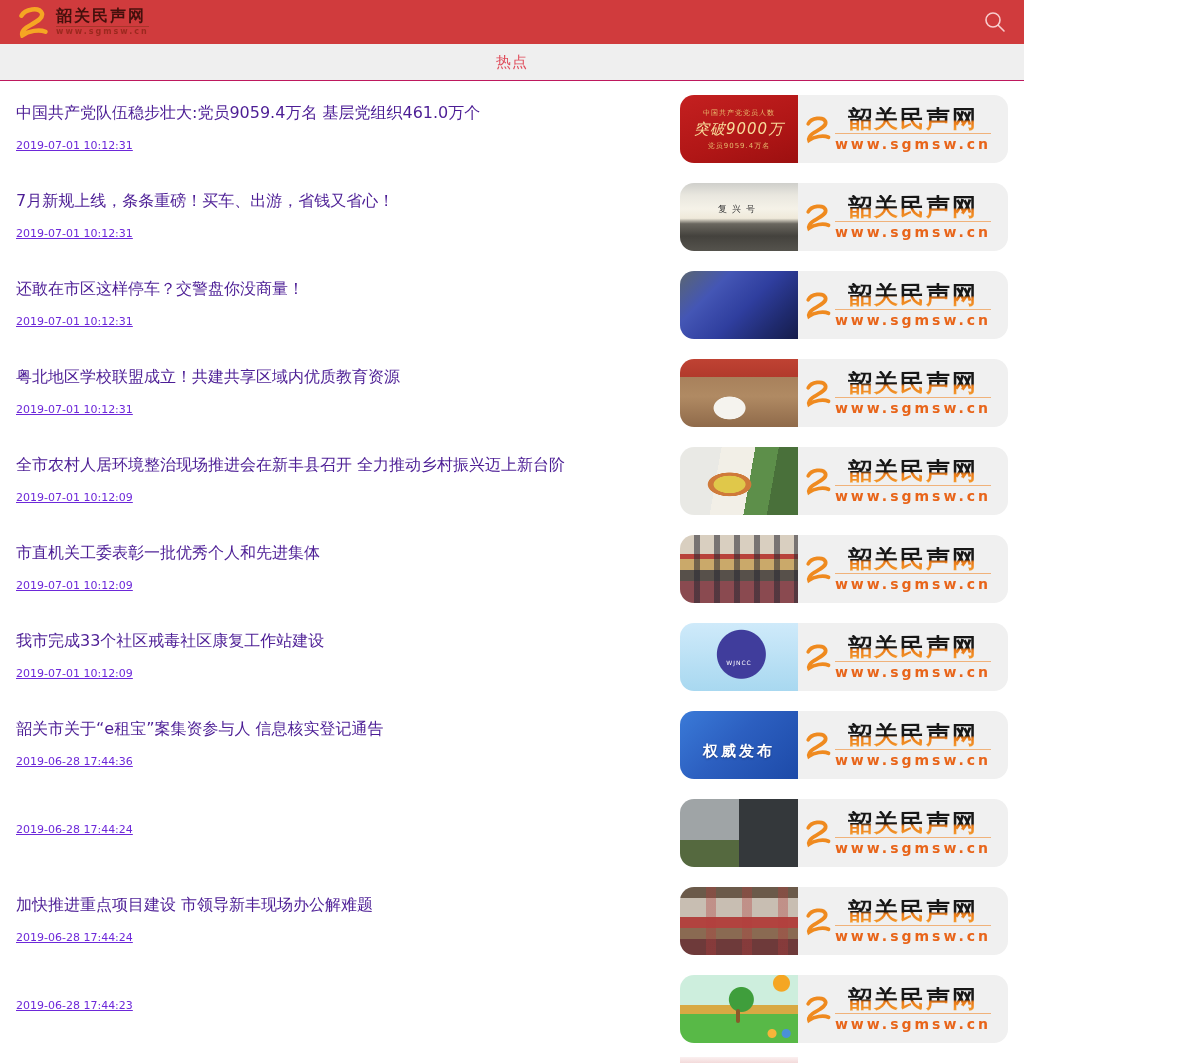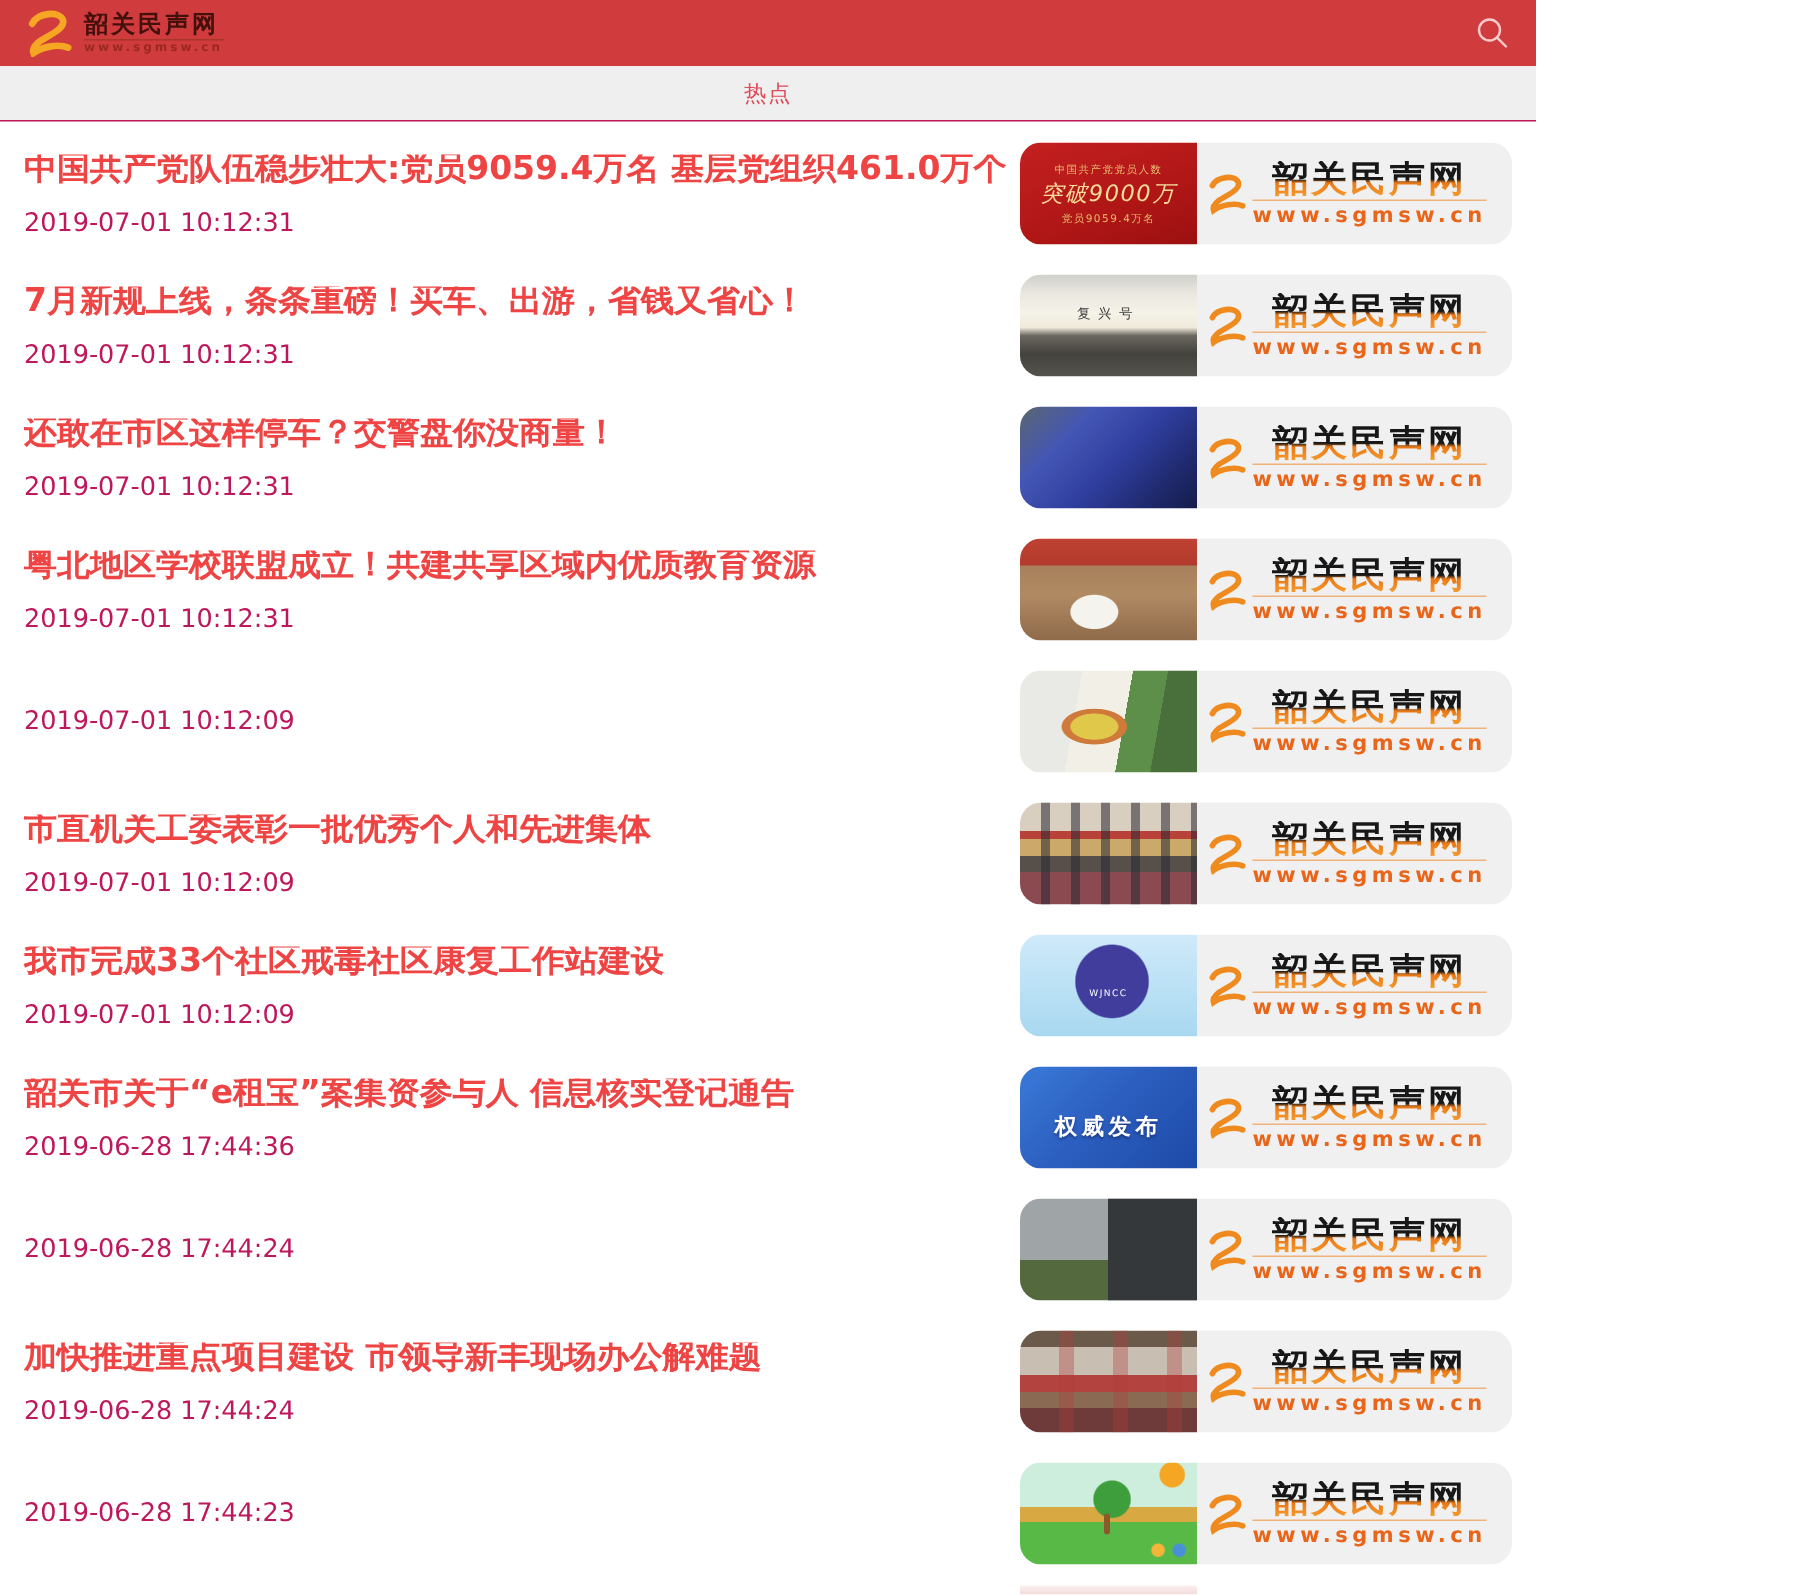--- a/index.html
+++ b/index.html
@@ -19,23 +19,23 @@
 
   
   .tabbar { height:37px; background:#efefef; border-bottom:1px solid #be185d;
             display:flex; align-items:center; justify-content:center; }
   .tab-active { font-size:15px; color:#df4b5a; letter-spacing:1px; }
 
   
   .news-list { margin-top:8px; }
   .news-row { height:88px; display:flex; padding-left:16px; }
   .news-text { flex:1; padding-top:14px; min-width:0; }
-  .news-title { font-size:22px; font-weight:700; color:#ef4444; line-height:20px;
+  .news-title { font-size:16px; font-weight:400; color:#4c1d95; line-height:20px;
                 white-space:nowrap; overflow:hidden; }
-  .news-date { display:block; font-size:17px; color:#be185d; margin-top:16px; }
+  .news-date { display:block; font-size:11px; color:#6d28d9; margin-top:16px;text-decoration:underline; }
   .news-thumb { flex:none; width:328px; height:68px; margin:6px 16px 0 0; display:flex; overflow:hidden;border-radius:14px; }
 
   .thumb-photo { position:relative; width:118px; height:68px; flex:none; overflow:hidden;
                  display:flex; flex-direction:column; align-items:center; justify-content:center; }
   .thumb-brand { flex:1; background:#f0f0f0; display:flex; align-items:center; justify-content:center; }
   .swoosh { width:30px; height:36px; margin-left:-12px; margin-right:2px; flex:none; }
   .brand-text { display:flex; flex-direction:column; align-items:center; line-height:1; }
   .brand-cn { font-size:24px; font-weight:bold; letter-spacing:2px; color:#1d1d1d; }
   @supports ((-webkit-background-clip:text) or (background-clip:text)) {
     .brand-cn { background:linear-gradient(180deg,#171717 0%,#171717 52%,#e87817 62%,#f59b2d 100%);
@@ -189,20 +189,21 @@
         <div class="brand-text">
           <span class="brand-cn">韶关民声网</span>
           <span class="brand-url">www.sgmsw.cn</span>
         </div>
       </div>
     </figure>
   </article>
 
   <article class="news-row">
     <div class="news-text">
+      <h3 class="news-title">全市农村人居环境整治现场推进会在新丰县召开 全力推动乡村振兴迈上新台阶</h3>
       <time class="news-date">2019-07-01 10:12:09</time>
     </div>
     <figure class="news-thumb">
       <div class="thumb-photo ph-mural"></div>
       <div class="thumb-brand">
         <svg class="swoosh" viewBox="0 0 40 36">
           <path d="M7 11 C 11 3, 27 1, 30 8 C 32 14, 23 18, 13 24 C 9 27, 7 30, 8 33 C 15 28, 27 26, 34 29" fill="none" stroke="#ef8a1f" stroke-width="5" stroke-linecap="round"></path>
         </svg>
         <div class="brand-text">
           <span class="brand-cn">韶关民声网</span>

